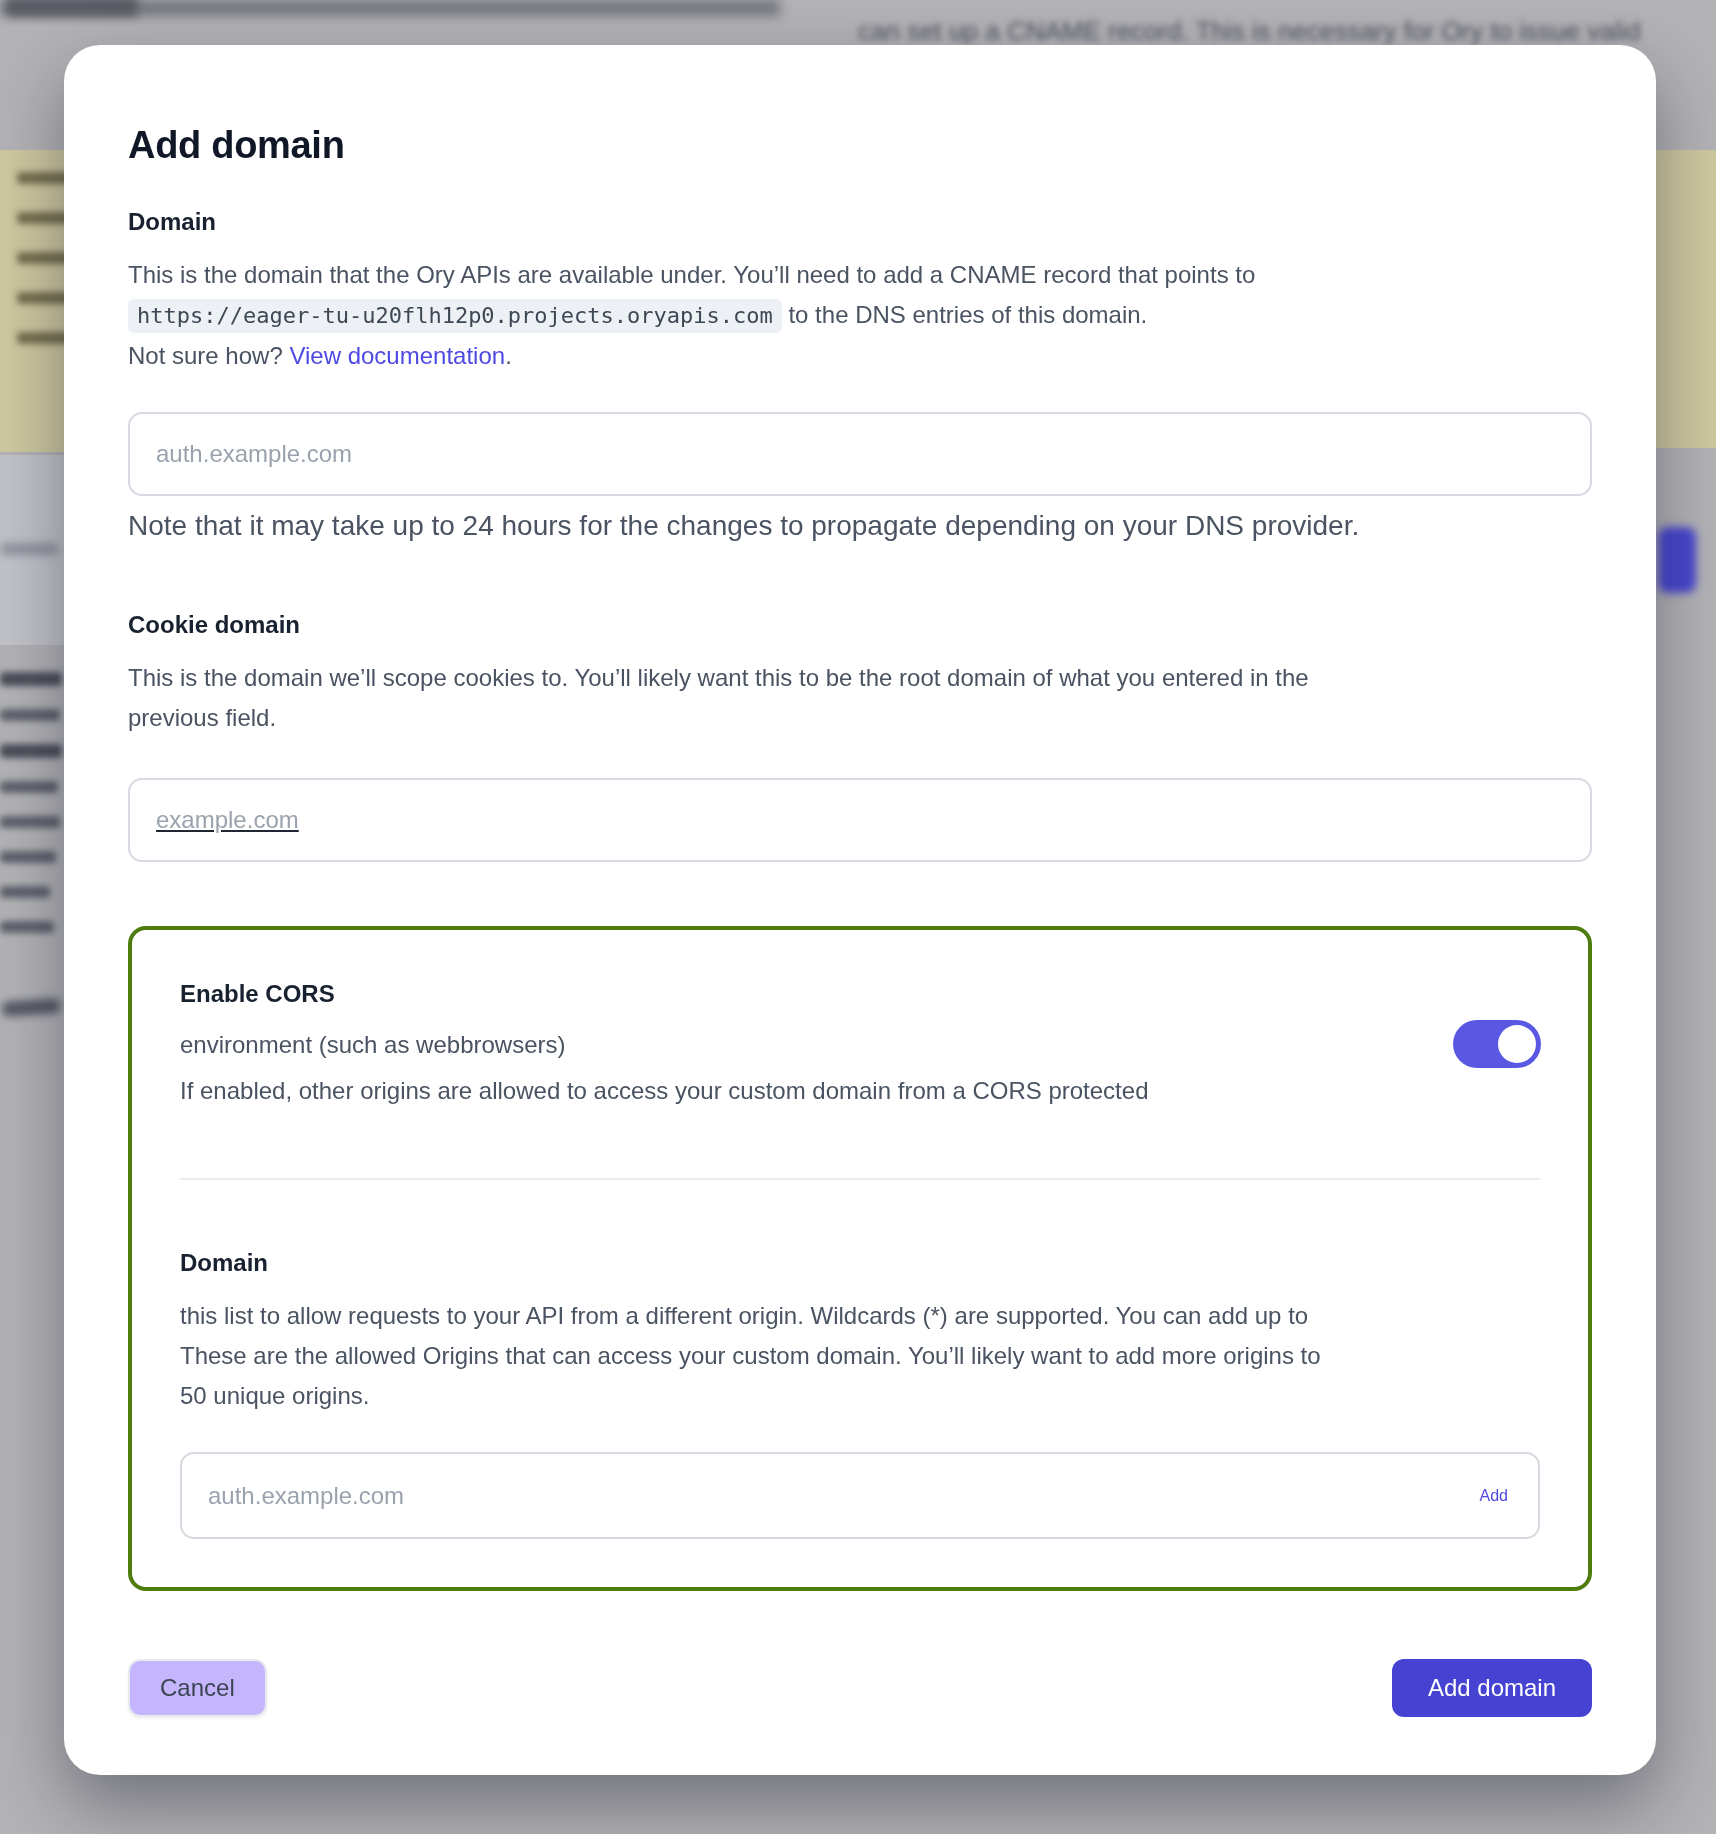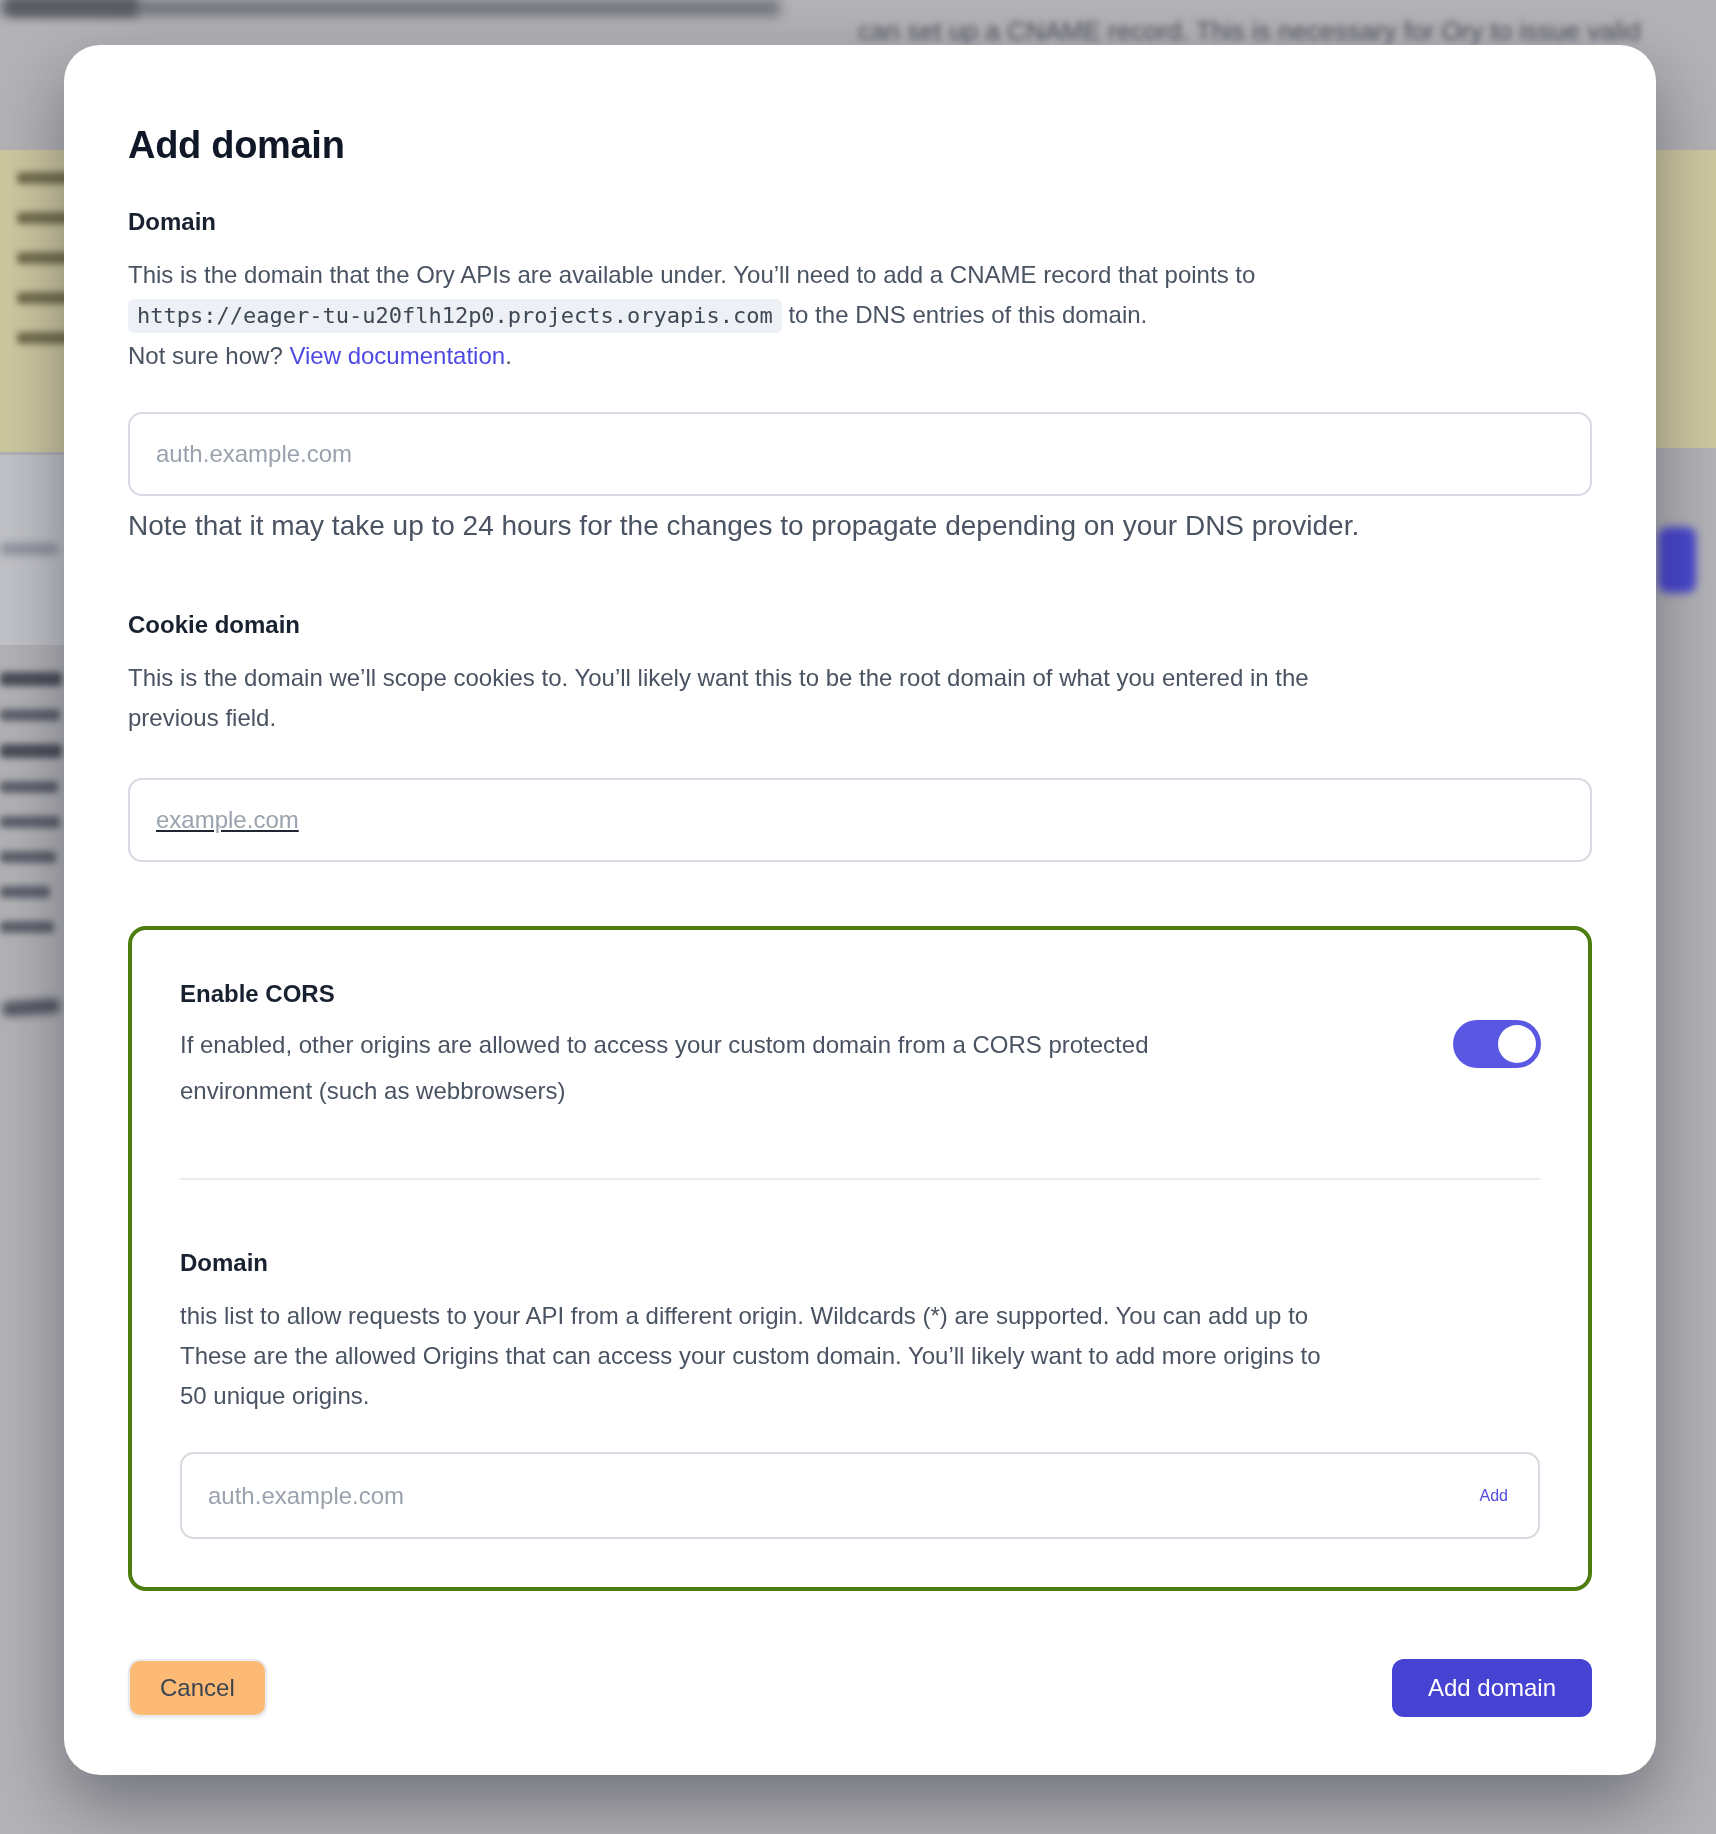--- a/index.html
+++ b/index.html
@@ -94,21 +94,21 @@
     font-size:16px; font-weight:500; color:#4f4ae0; cursor:pointer; user-select:none;
   }
 
   .modal-footer { display:flex; justify-content:space-between; align-items:center; margin-top:68px; }
   .btn {
     height:58px; border-radius:12px; font-size:24px; cursor:pointer;
     font-family:"Liberation Sans","DejaVu Sans",sans-serif;
     display:inline-flex; align-items:center;
   }
   .btn-cancel {
-    padding:16px 30px; background:#fdba74; color:#3b4452; font-weight:500;
+    padding:16px 30px; background:#c4b5fd; color:#3b4452; font-weight:500;
     border:2px solid #e7eaef; box-shadow:0 2px 3px rgba(16,24,40,.06);
   }
   .btn-primary {
     padding:0 36px; background:#4643d3; color:#ffffff; font-weight:500; border:none;
   }
 </style>
 </head>
 <body>
 
 <div class="bg">
@@ -167,22 +167,22 @@
     <div class="desc-line">previous field.</div>
   </div>
 
   <input class="text-input" style="margin-top: 40px; text-decoration: underline;" type="text" placeholder="example.com">
 
   <div class="cors-card">
 
     <div class="cors-title">Enable CORS</div>
 
     <div class="cors-desc">
+      <div class="desc-line">environment (such as webbrowsers)</div>
       <div class="desc-line">If enabled, other origins are allowed to access your custom domain from a CORS protected</div>
-      <div class="desc-line">environment (such as webbrowsers)</div>
     </div>
 
     <div class="toggle" role="switch" aria-checked="true">
       <div class="toggle-knob"></div>
     </div>
 
     <hr class="card-divider">
 
     <div class="origins-label">Domain</div>
 

